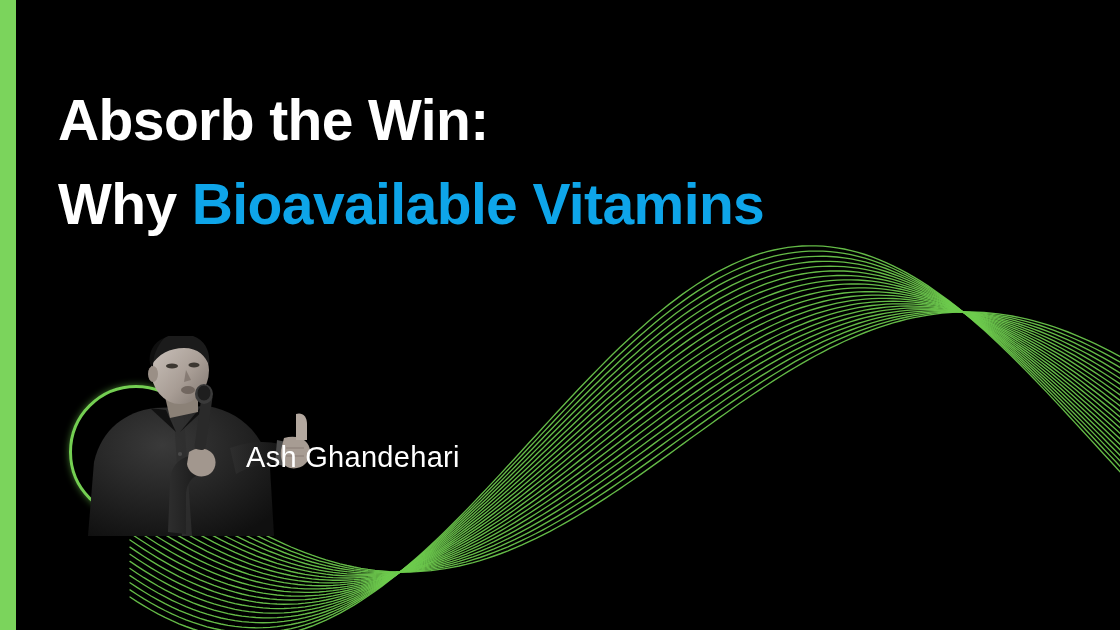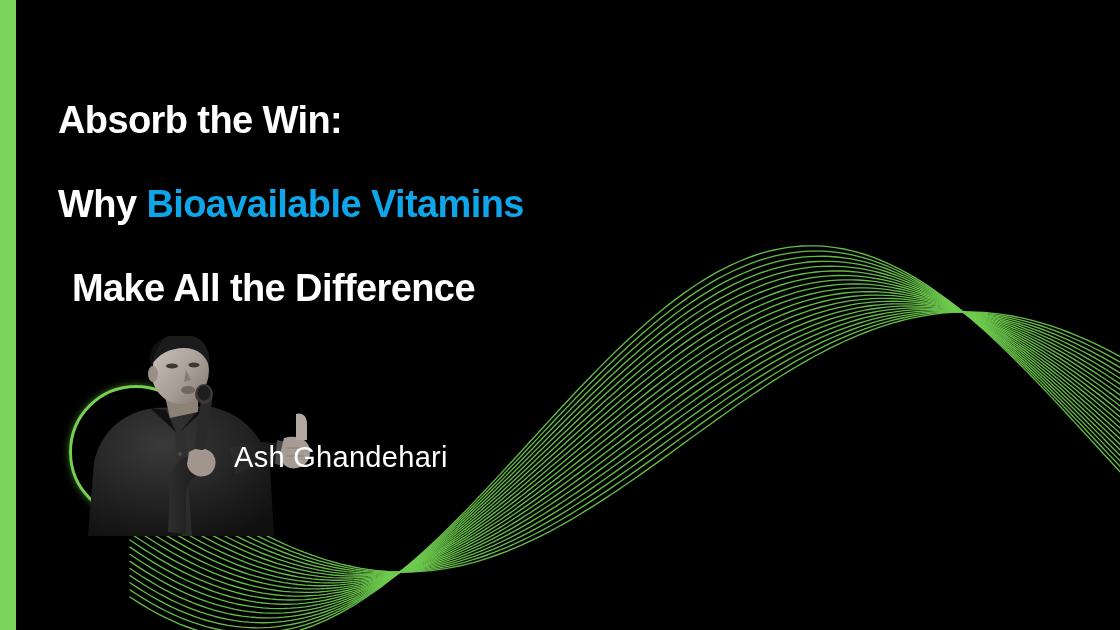--- a/index.html
+++ b/index.html
@@ -44,21 +44,21 @@
 
   
   .headline {
     position: absolute;
     left: 58px;
     top: 78px;
     z-index: 5;
     width: 900px;
   }
   .headline-line {
-    font-size: 38px;
+    font-size: 57px;
     line-height: 84px;
     font-weight: 700;
     letter-spacing: -0.6px;
     color: #FFFFFF;
     white-space: nowrap;
     font-stretch: semi-condensed;
   }
   .headline-line.indent { padding-left: 14px; }
   .hl-accent { color: #0ea5e9; }
 
@@ -99,21 +99,21 @@
     left: 0;
     top: 0;
     width: 260px;
     height: 200px;
     z-index: 2;
   }
   .avatar-photo svg { display: block; }
 
   .speaker-name {
     position: absolute;
-    left: 176px;
+    left: 188px;
     top: 104px;
     font-size: 29px;
     line-height: 34px;
     font-weight: 400;
     letter-spacing: 0.3px;
     color: #FFFFFF;
     white-space: nowrap;
     z-index: 4;
   }
 </style>
@@ -151,23 +151,20 @@
     </svg>
   </div>
 
   <div class="accent-stripe"></div>
 
   <div class="headline">
     <div class="headline-line">
       <span>Absorb the Win:</span>
     </div>
     <div class="headline-line"><span>Why </span><span class="hl-accent">Bioavailable Vitamins</span></div>
-    <div class="headline-line indent">
-      <span>Make All the Difference</span>
-    </div>
   </div>
 
   <div class="speaker">
 
     <div class="avatar-wrap">
       <div class="avatar-ring"></div>
 
       <div class="avatar-photo">
         <svg width="260" height="200" viewBox="0 0 260 200" xmlns="http://www.w3.org/2000/svg" aria-hidden="true">
           <defs>

